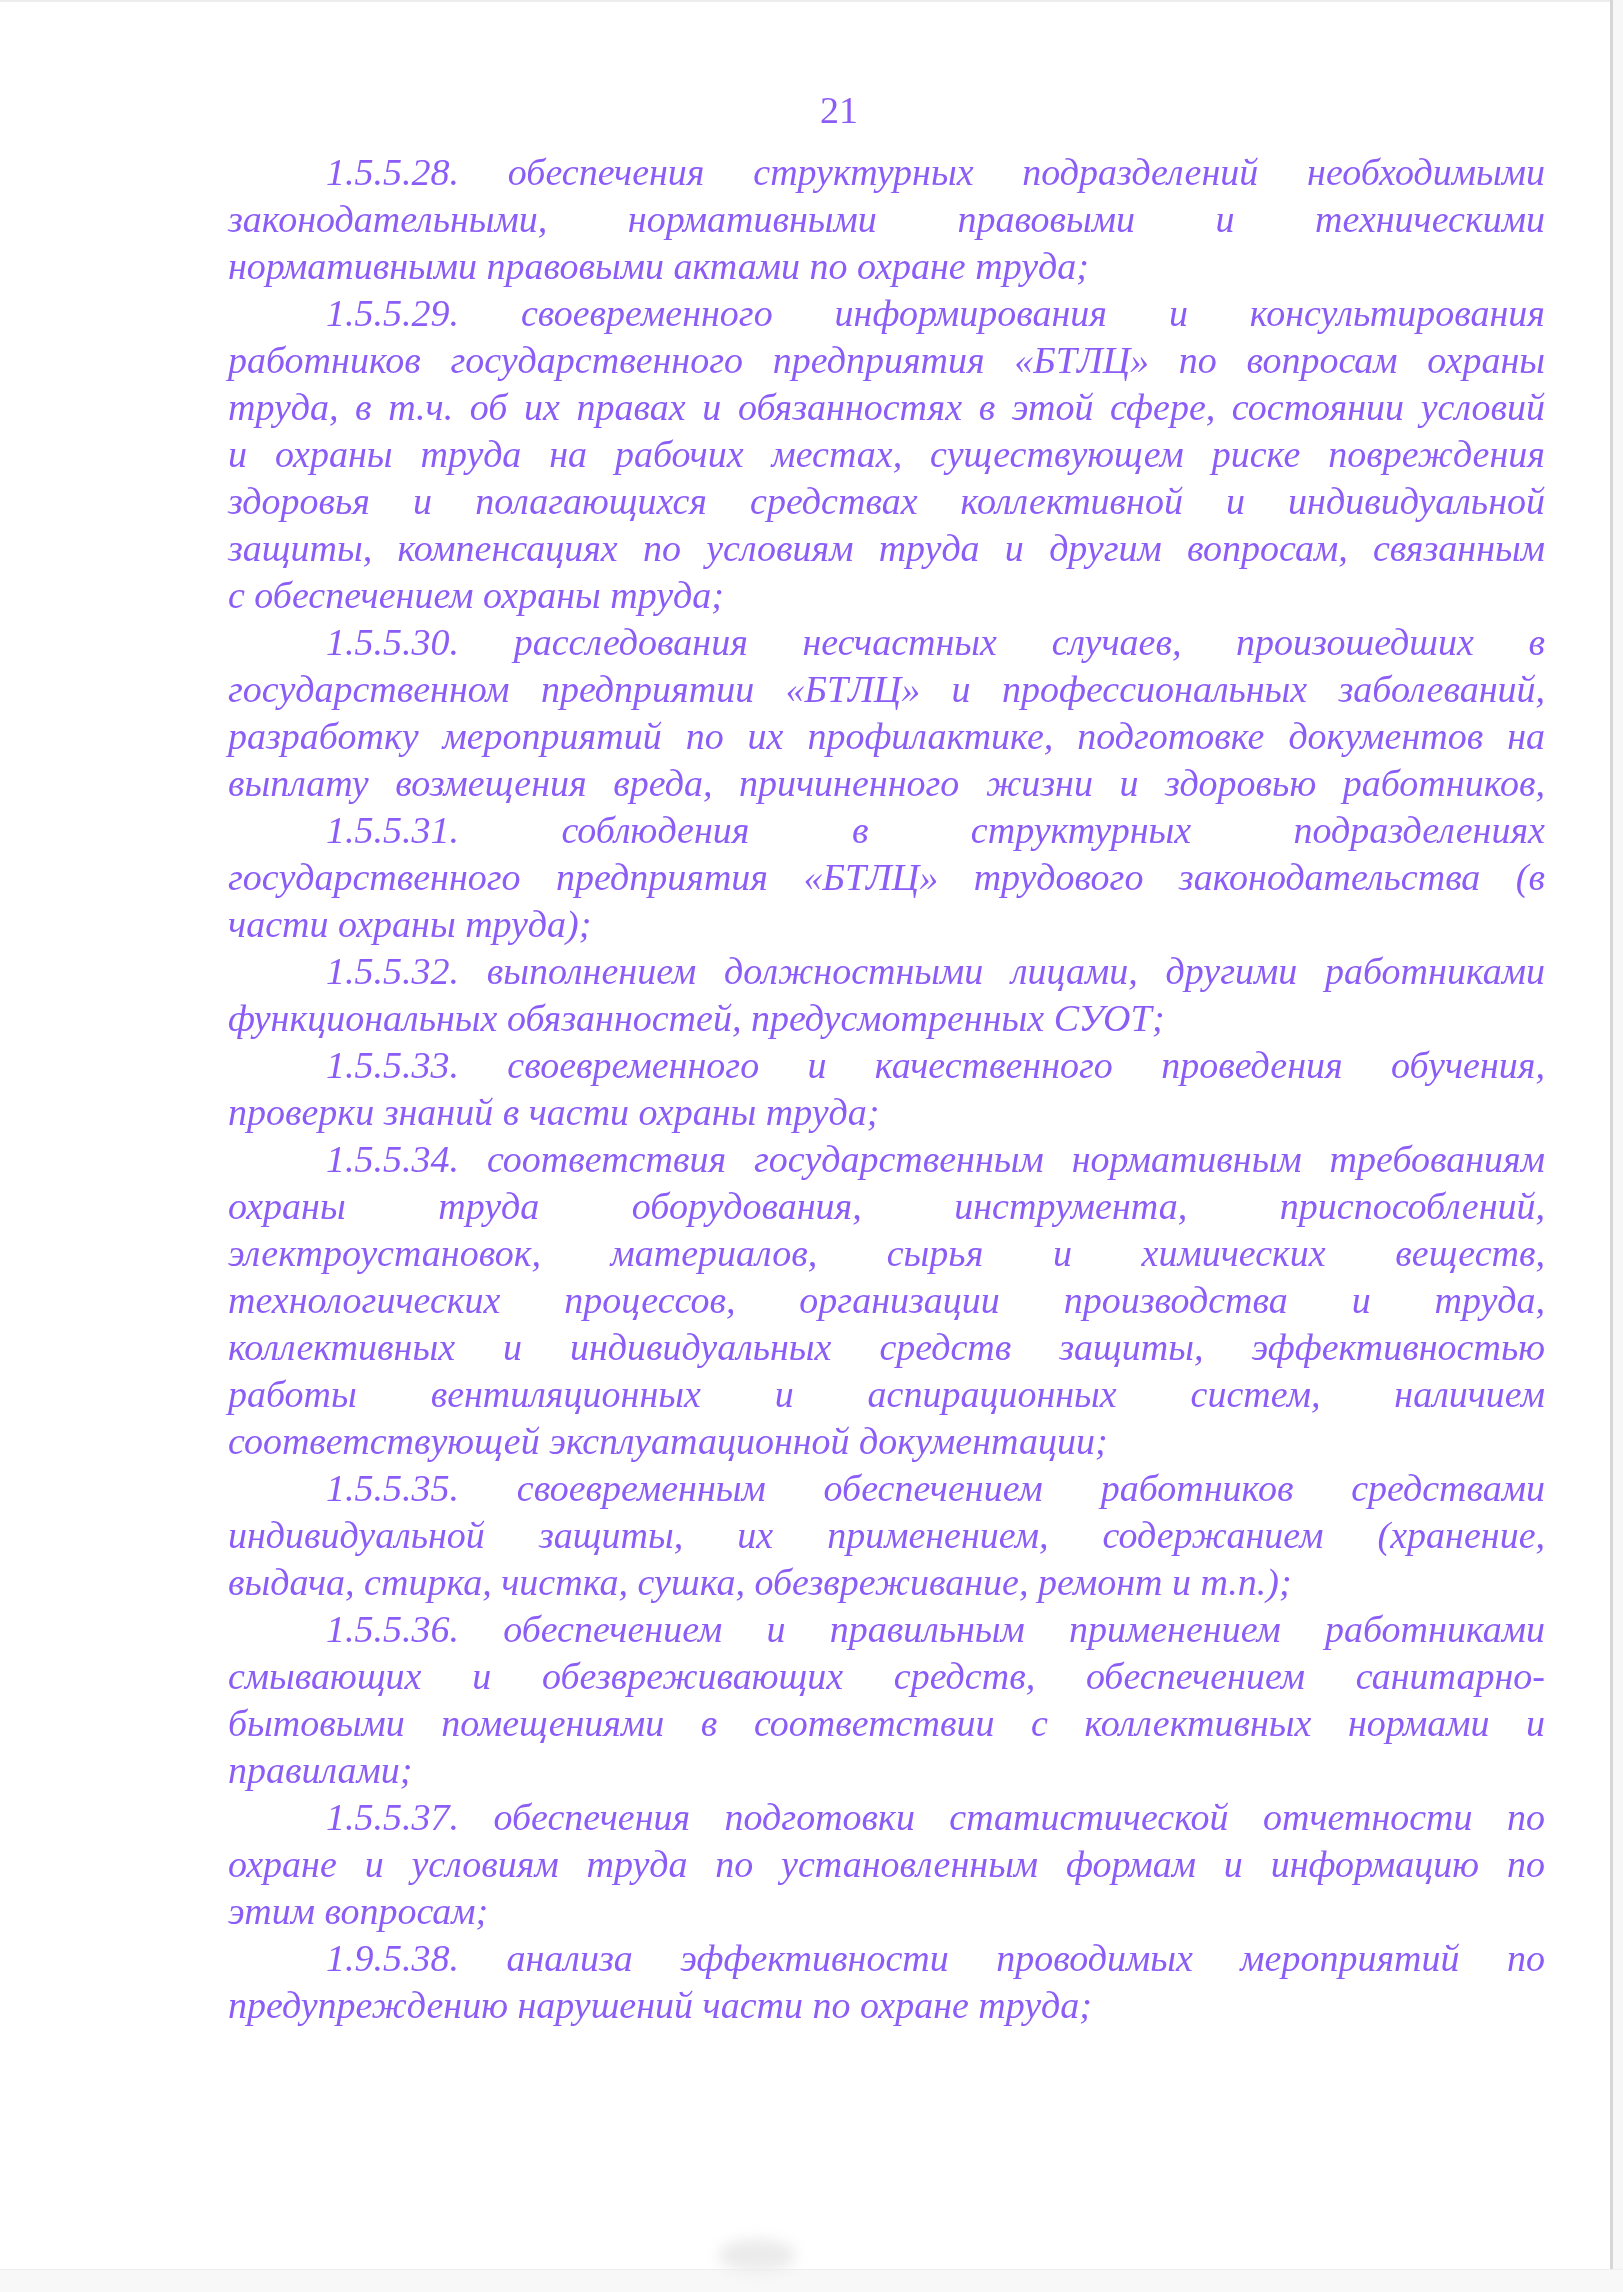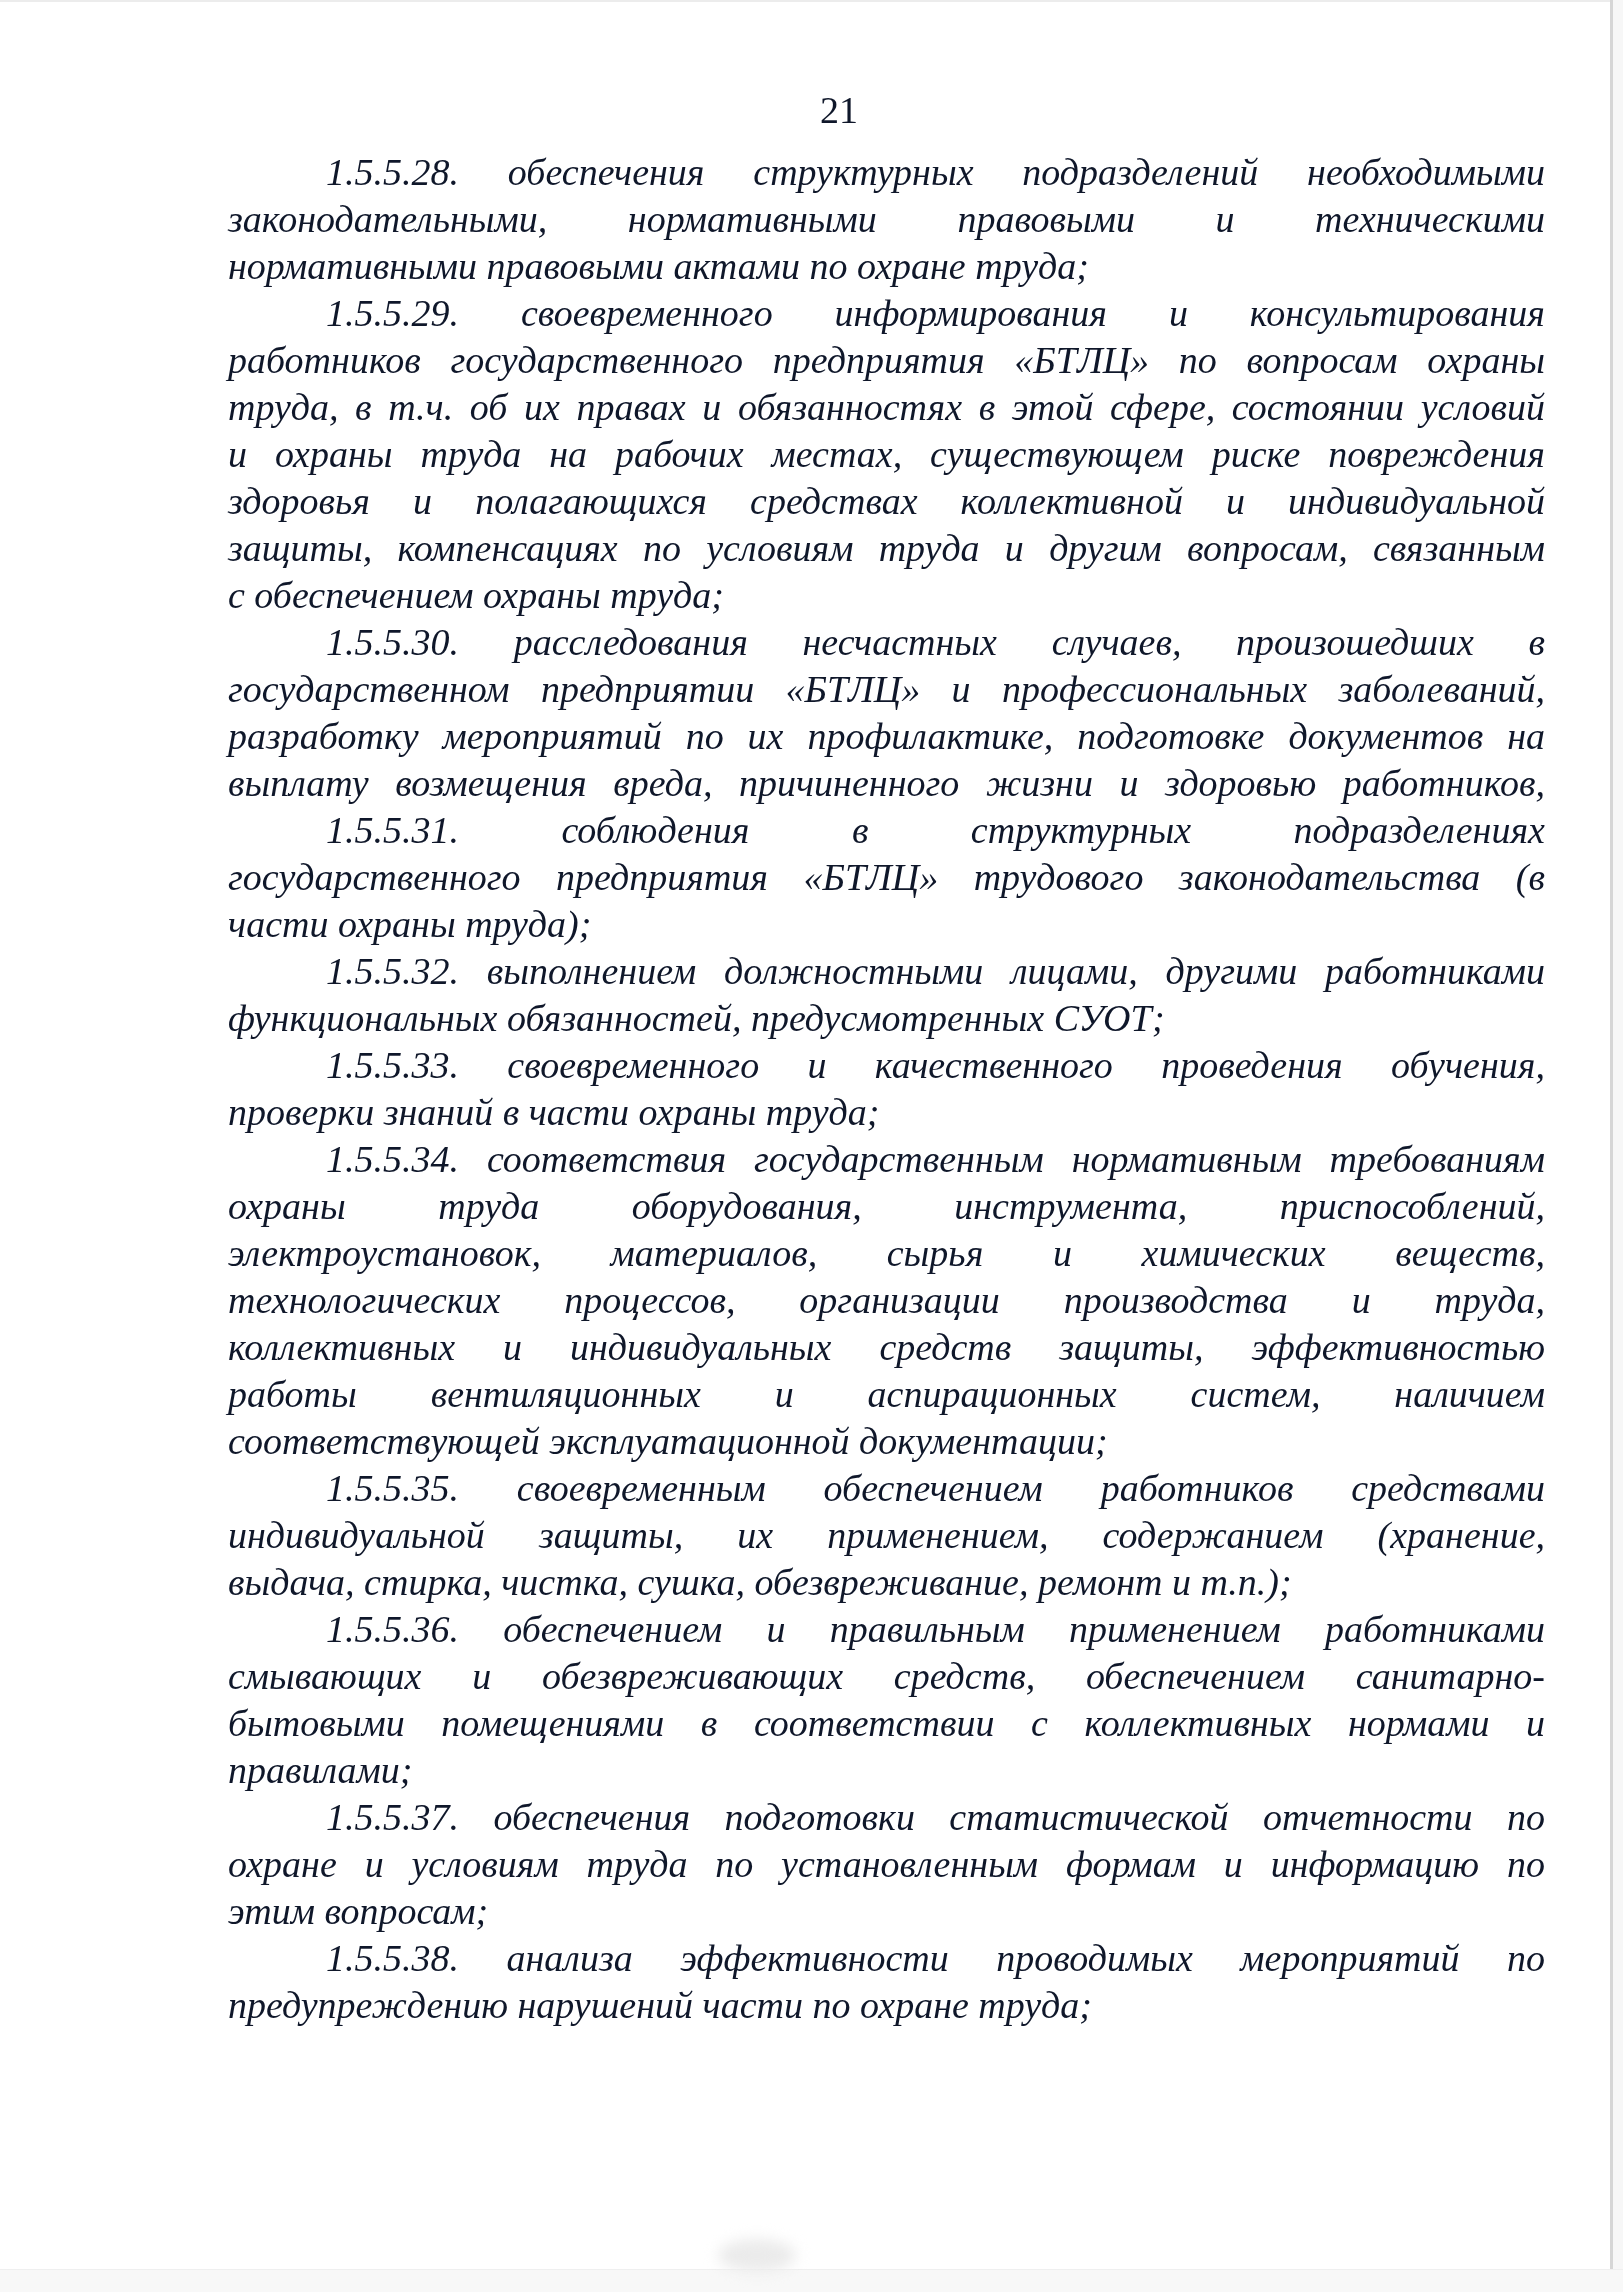--- a/index.html
+++ b/index.html
@@ -7,21 +7,21 @@
     padding: 0;
     background: #ffffff;
   }
   .page {
     position: relative;
     width: 1623px;
     height: 2293px;
     background: #ffffff;
     overflow: hidden;
     font-family: "Liberation Serif", "DejaVu Serif", serif;
-    color: #0f172a;
+    color: #8b5cf6;
   }
   .page-number {
     padding-top: 90px;
     margin-left: 55px;
     text-align: center;
     font-size: 38px;
     line-height: 41px;
   }
   .content {
     margin: 17.6px 0 0 228px;
@@ -141,21 +141,21 @@
         <div class="line">смывающих и обезвреживающих средств, обеспечением санитарно-</div>
         <div class="line">бытовыми помещениями в соответствии с коллективных нормами и</div>
         <div class="line last">правилами;</div>
       </div>
       <div class="paragraph">
         <div class="line first">1.5.5.37. обеспечения подготовки статистической отчетности по</div>
         <div class="line">охране и условиям труда по установленным формам и информацию по</div>
         <div class="line last">этим вопросам;</div>
       </div>
       <div class="paragraph">
-        <div class="line first">1.5.5.38. анализа эффективности проводимых мероприятий по</div>
+        <div class="line first">1.9.5.38. анализа эффективности проводимых мероприятий по</div>
         <div class="line last">предупреждению нарушений части по охране труда;</div>
       </div>
     </div>
 
   <div class="scan-edge-line"></div>
   <div class="scan-edge-right"></div>
   <div class="scan-bottom"></div>
   <div class="smudge"></div>
 </div>
 

